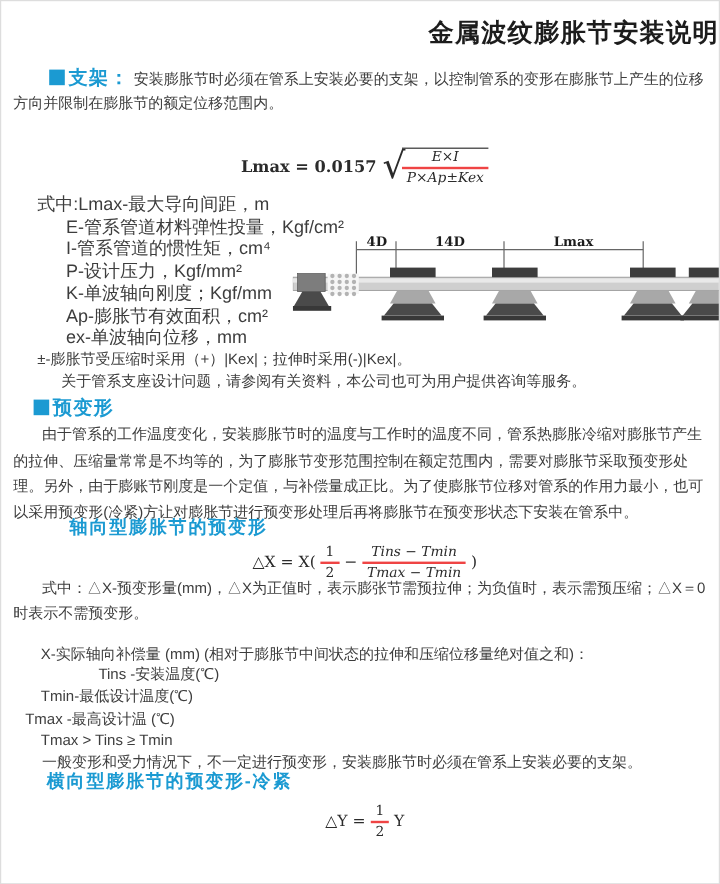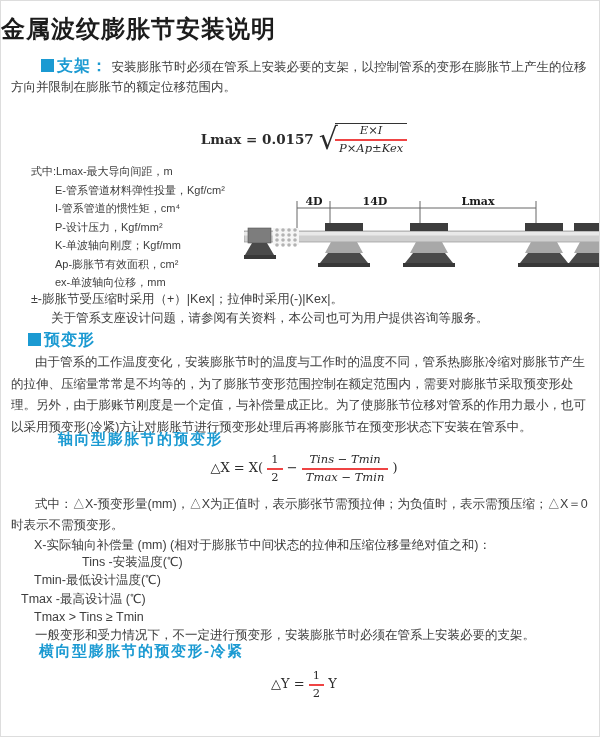--- a/index.html
+++ b/index.html
@@ -4,21 +4,21 @@
 <style>
   html,body { margin:0; padding:0; background:#fff; }
   .page {
     position:relative; width:600px; height:737px; box-sizing:border-box;
     background:#ffffff; border:1px solid #ddd; overflow:hidden;
     font-family:"Liberation Sans", sans-serif; color:#3d3d3d;
   }
   .abs { position:absolute; }
   .title {
     position:absolute; top:12px; left:0; width:100%; margin:0;
-    text-align:left; font-size:24px; font-weight:bold; color:#1c1c1c;
+    text-align:right; font-size:21px; font-weight:bold; color:#1c1c1c;
     letter-spacing:1px;
   }
   .t { font-size:12.5px; line-height:20px; color:#3d3d3d; }
   .para { margin:0; }
   .indent { text-indent:24px; }
   .indent-lg { text-indent:30px; }
   .sq {
     display:inline-block; width:13px; height:13px; background:#1b9ad2;
     margin-right:3px; vertical-align:-1px;
   }
@@ -36,21 +36,21 @@
     font-family:"DejaVu Serif", serif; font-size:11.5px; line-height:1.2;
   }
   .frac .num { display:block; padding:0 4px 1px; }
   .frac .den { display:block; border-top:2px solid #ef4444; padding:1px 4px 0; }
   .rooted { border-top:1.5px solid #333; }
   .rad {
     font-family:"DejaVu Serif", serif; font-size:30px; font-weight:normal;
     vertical-align:middle; line-height:0; margin-right:-3px; color:#2b2b2b;
   }
   .it { font-style:italic; }
-  .def-block { line-height:18.5px; font-size:11px; }
+  .def-block { line-height:18.5px; font-size:15px; }
   .def-line { margin-left:24px; }
   .def-line.first { margin-left:0; }
   .diagram { position:absolute; top:192px; left:243px; width:357px; height:100px; }
   .dim-label { font-family:"DejaVu Serif", serif; font-size:11px; font-weight:bold; fill:#1c1c1c; }
 </style>
 </head>
 <body>
 
 <div class="page">
 
@@ -158,21 +158,21 @@
   <div class="abs h3x" style="top:429px; left:57px;">轴向型膨胀节的预变形</div>
 
   <div class="formula f2" style="top:452px;">
     <span>△X = X(</span>
     <span class="frac"><span class="num">1</span><span class="den">2</span></span>
     <span>−</span>
     <span class="frac it"><span class="num">Tins − Tmin</span><span class="den">Tmax − Tmin</span></span>
     <span>)</span>
   </div>
 
-  <p class="para t indent abs" style="top:493px; left:10px; right:8px; line-height:21px;">式中：△X-预变形量(mm)，△X为正值时，表示膨张节需预拉伸；为负值时，表示需预压缩；△X＝0时表示不需预变形。</p>
+  <p class="para t indent abs" style="top:479px; left:10px; right:8px; line-height:21px;">式中：△X-预变形量(mm)，△X为正值时，表示膨张节需预拉伸；为负值时，表示需预压缩；△X＝0时表示不需预变形。</p>
   <p class="para t abs" style="top:534px; left:33px;">X-实际轴向补偿量 (mm) (相对于膨胀节中间状态的拉伸和压缩位移量绝对值之和)：</p>
 
   <p class="para t abs" style="top:551px; left:33px;margin-left:48px;">Tins -安装温度(℃)</p>
   <p class="para t abs" style="top:569px; left:33px;">Tmin-最低设计温度(℃)</p>
   <p class="para t abs" style="top:588px; left:20px;">Tmax -最高设计温 (℃)</p>
   <p class="para t abs" style="top:606px; left:33px;">Tmax &gt; Tins ≥ Tmin</p>
 
   <p class="para t indent abs" style="top:624px; left:10px; right:8px;">一般变形和受力情况下，不一定进行预变形，安装膨胀节时必须在管系上安装必要的支架。</p>
 
   <div class="abs h3x" style="top:641px; left:38px;">横向型膨胀节的预变形-冷紧</div>

